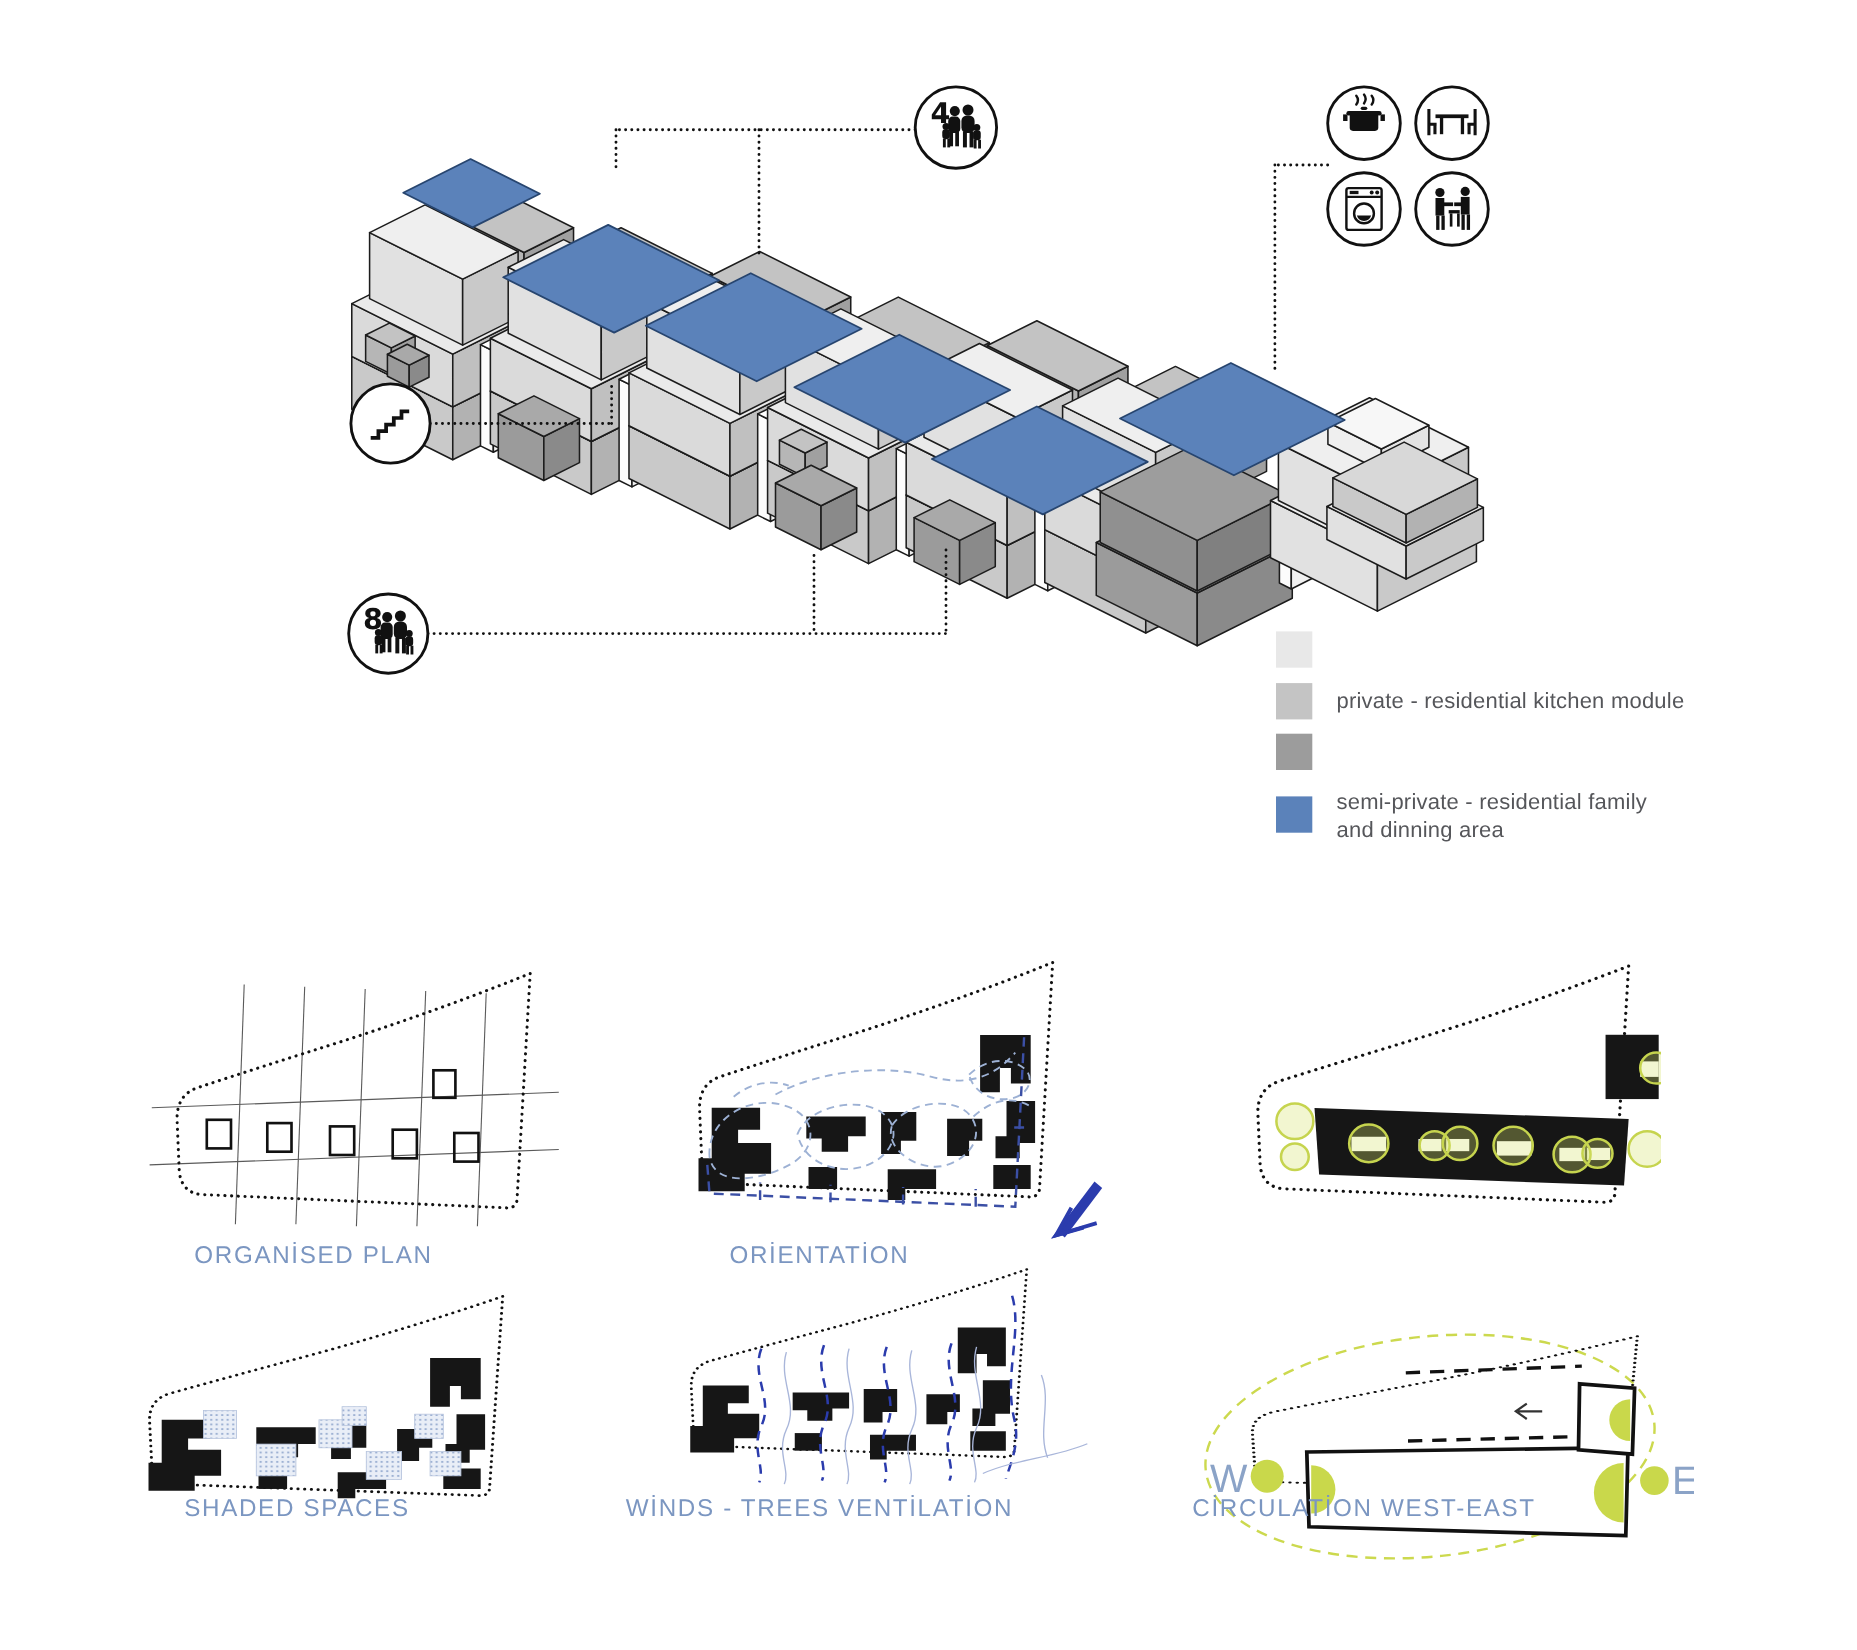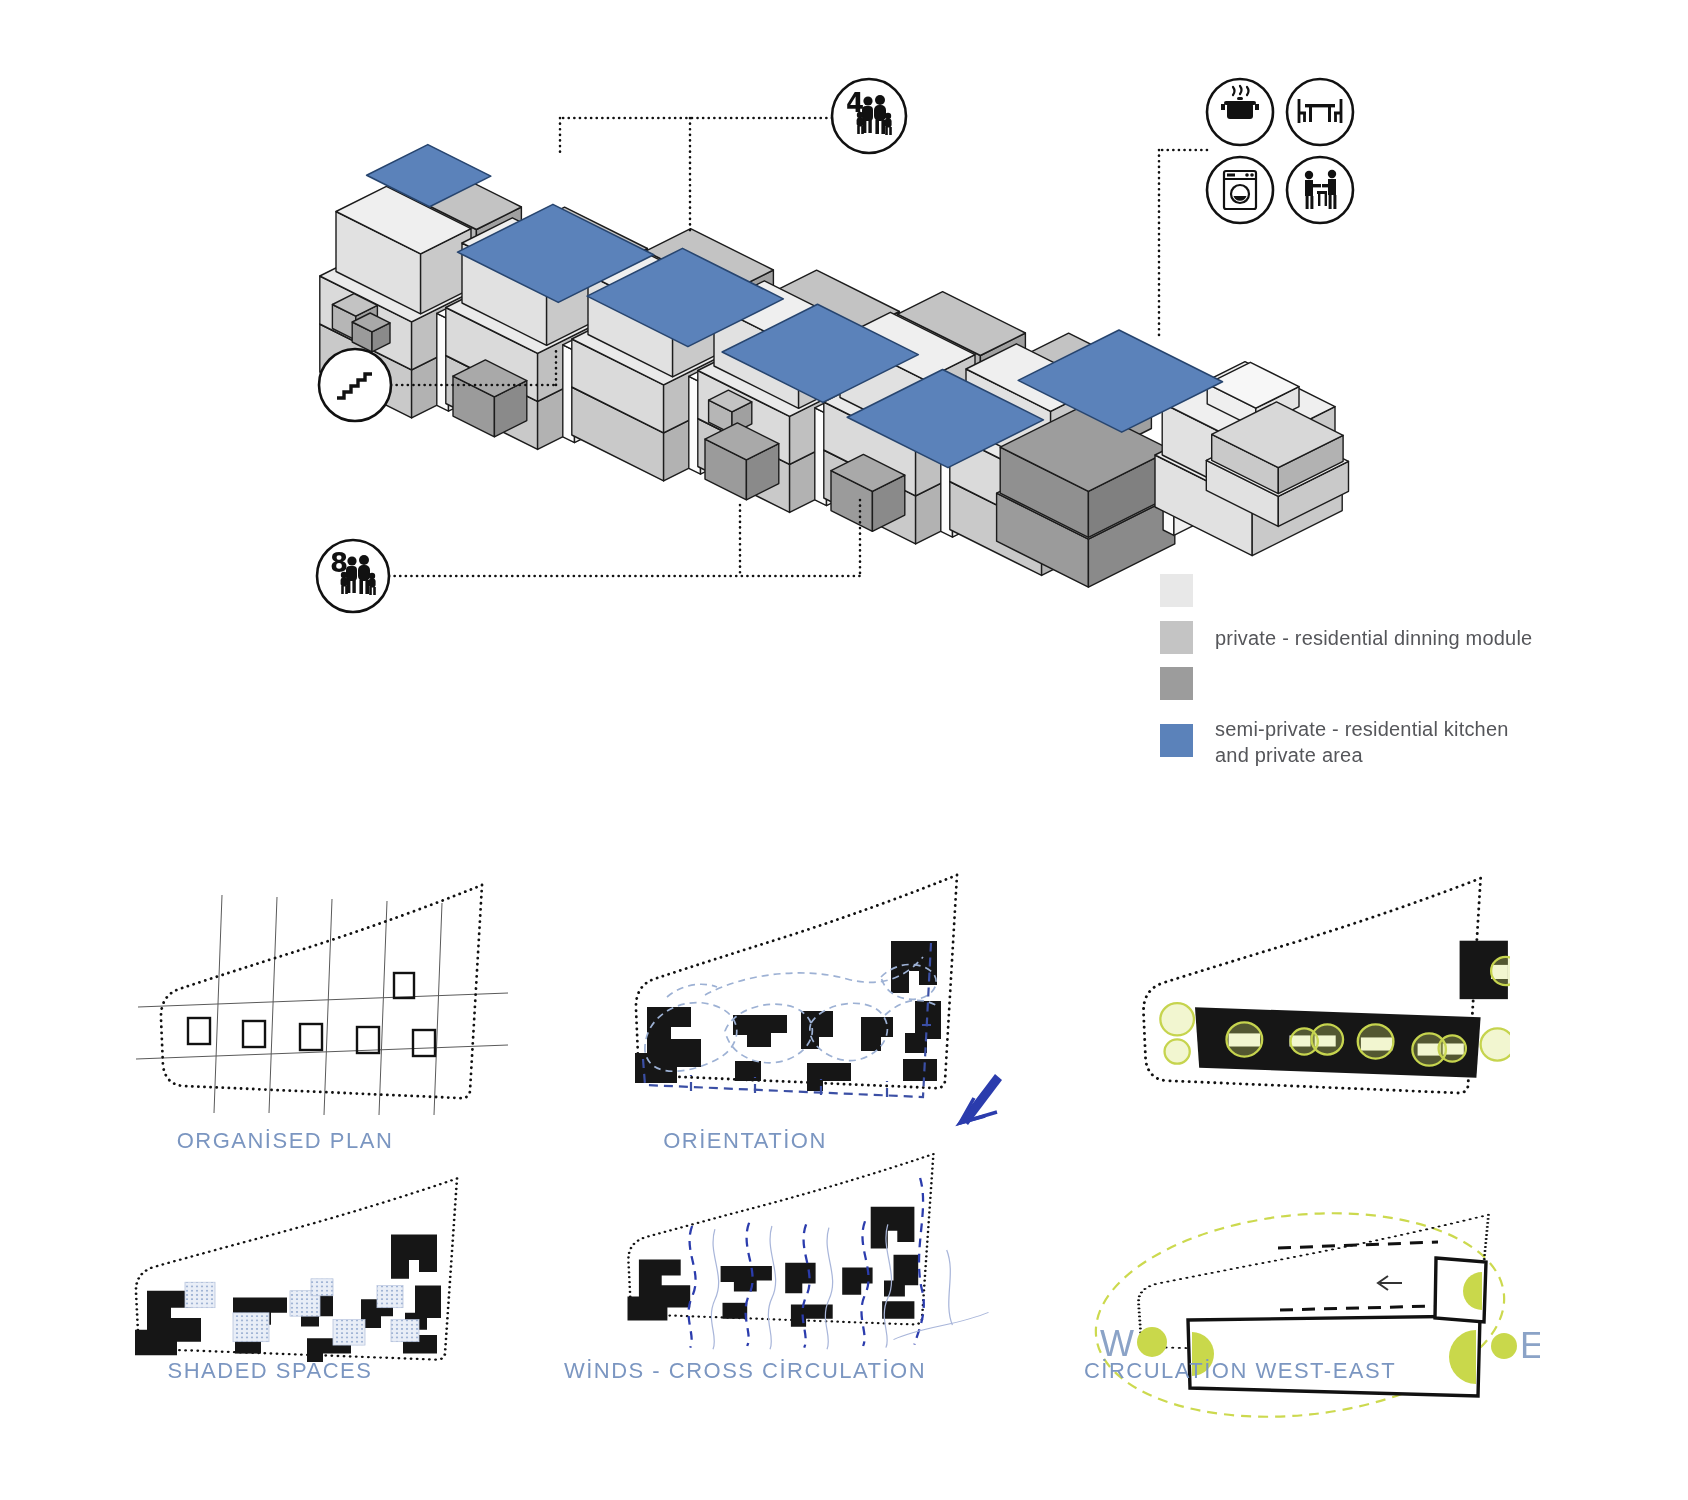--- a/index.html
+++ b/index.html
@@ -305,23 +305,23 @@
         <rect class="ink" x="-2" y="4" width="2.4" height="12"></rect>
           <rect class="ink" x="4.6" y="4" width="2.4" height="12"></rect>
       </g>
     </g>
   </svg>
 
   <div>
     <div class="sw sw-light" style="left:1160px;top:574px"></div>
     <div class="sw sw-mid" style="left:1160px;top:621px"></div>
     <div class="sw sw-dark" style="left:1160px;top:667px"></div>
-    <div class="legend-label" style="left:1215px;top:625px;width:420px">private - residential dinning module</div>
+    <div class="legend-label" style="left:1215px;top:625px;width:420px">private - residential kitchen module</div>
     <div class="sw sw-blue" style="left:1160px;top:724px"></div>
-    <div class="legend-label" style="left:1215px;top:716px;width:320px">semi-private - residential kitchen and private area</div>
+    <div class="legend-label" style="left:1215px;top:716px;width:320px">semi-private - residential family and dinning area</div>
   </div>
 
   <svg class="abs" style="left:110px;top:855px" width="400" height="260" viewBox="0 0 400 260">
     <g>
       <line class="gridline" x1="112" y1="40" x2="104" y2="258"></line>
       <line class="gridline" x1="167" y1="42" x2="159" y2="258"></line>
       <line class="gridline" x1="222" y1="44" x2="214" y2="260"></line>
       <line class="gridline" x1="277" y1="46" x2="269" y2="260"></line>
       <line class="gridline" x1="332" y1="48" x2="324" y2="260"></line>
       <line class="gridline" x1="28" y1="152" x2="398" y2="138"></line>
@@ -448,15 +448,15 @@
     </g>
     <text class="we-text" x="60" y="206">W</text>
     <circle cx="112" cy="192" r="15" fill="#c9d84b"></circle>
     <text class="we-text" x="480" y="208">E</text>
     <circle cx="464" cy="196" r="13" fill="#c9d84b"></circle>
   </svg>
 
   <div class="diagram-label" style="left:85px;top:1128px;width:400px">ORGANİSED PLAN</div>
   <div class="diagram-label" style="left:545px;top:1128px;width:400px">ORİENTATİON</div>
   <div class="diagram-label" style="left:70px;top:1358px;width:400px">SHADED SPACES</div>
-  <div class="diagram-label" style="left:530px;top:1358px;width:430px">WİNDS - CROSS CİRCULATİON</div>
+  <div class="diagram-label" style="left:530px;top:1358px;width:430px">WİNDS - TREES VENTİLATİON</div>
   <div class="diagram-label" style="left:1030px;top:1358px;width:420px">CİRCULATİON WEST-EAST</div>
 </div>
 
 </body></html>

